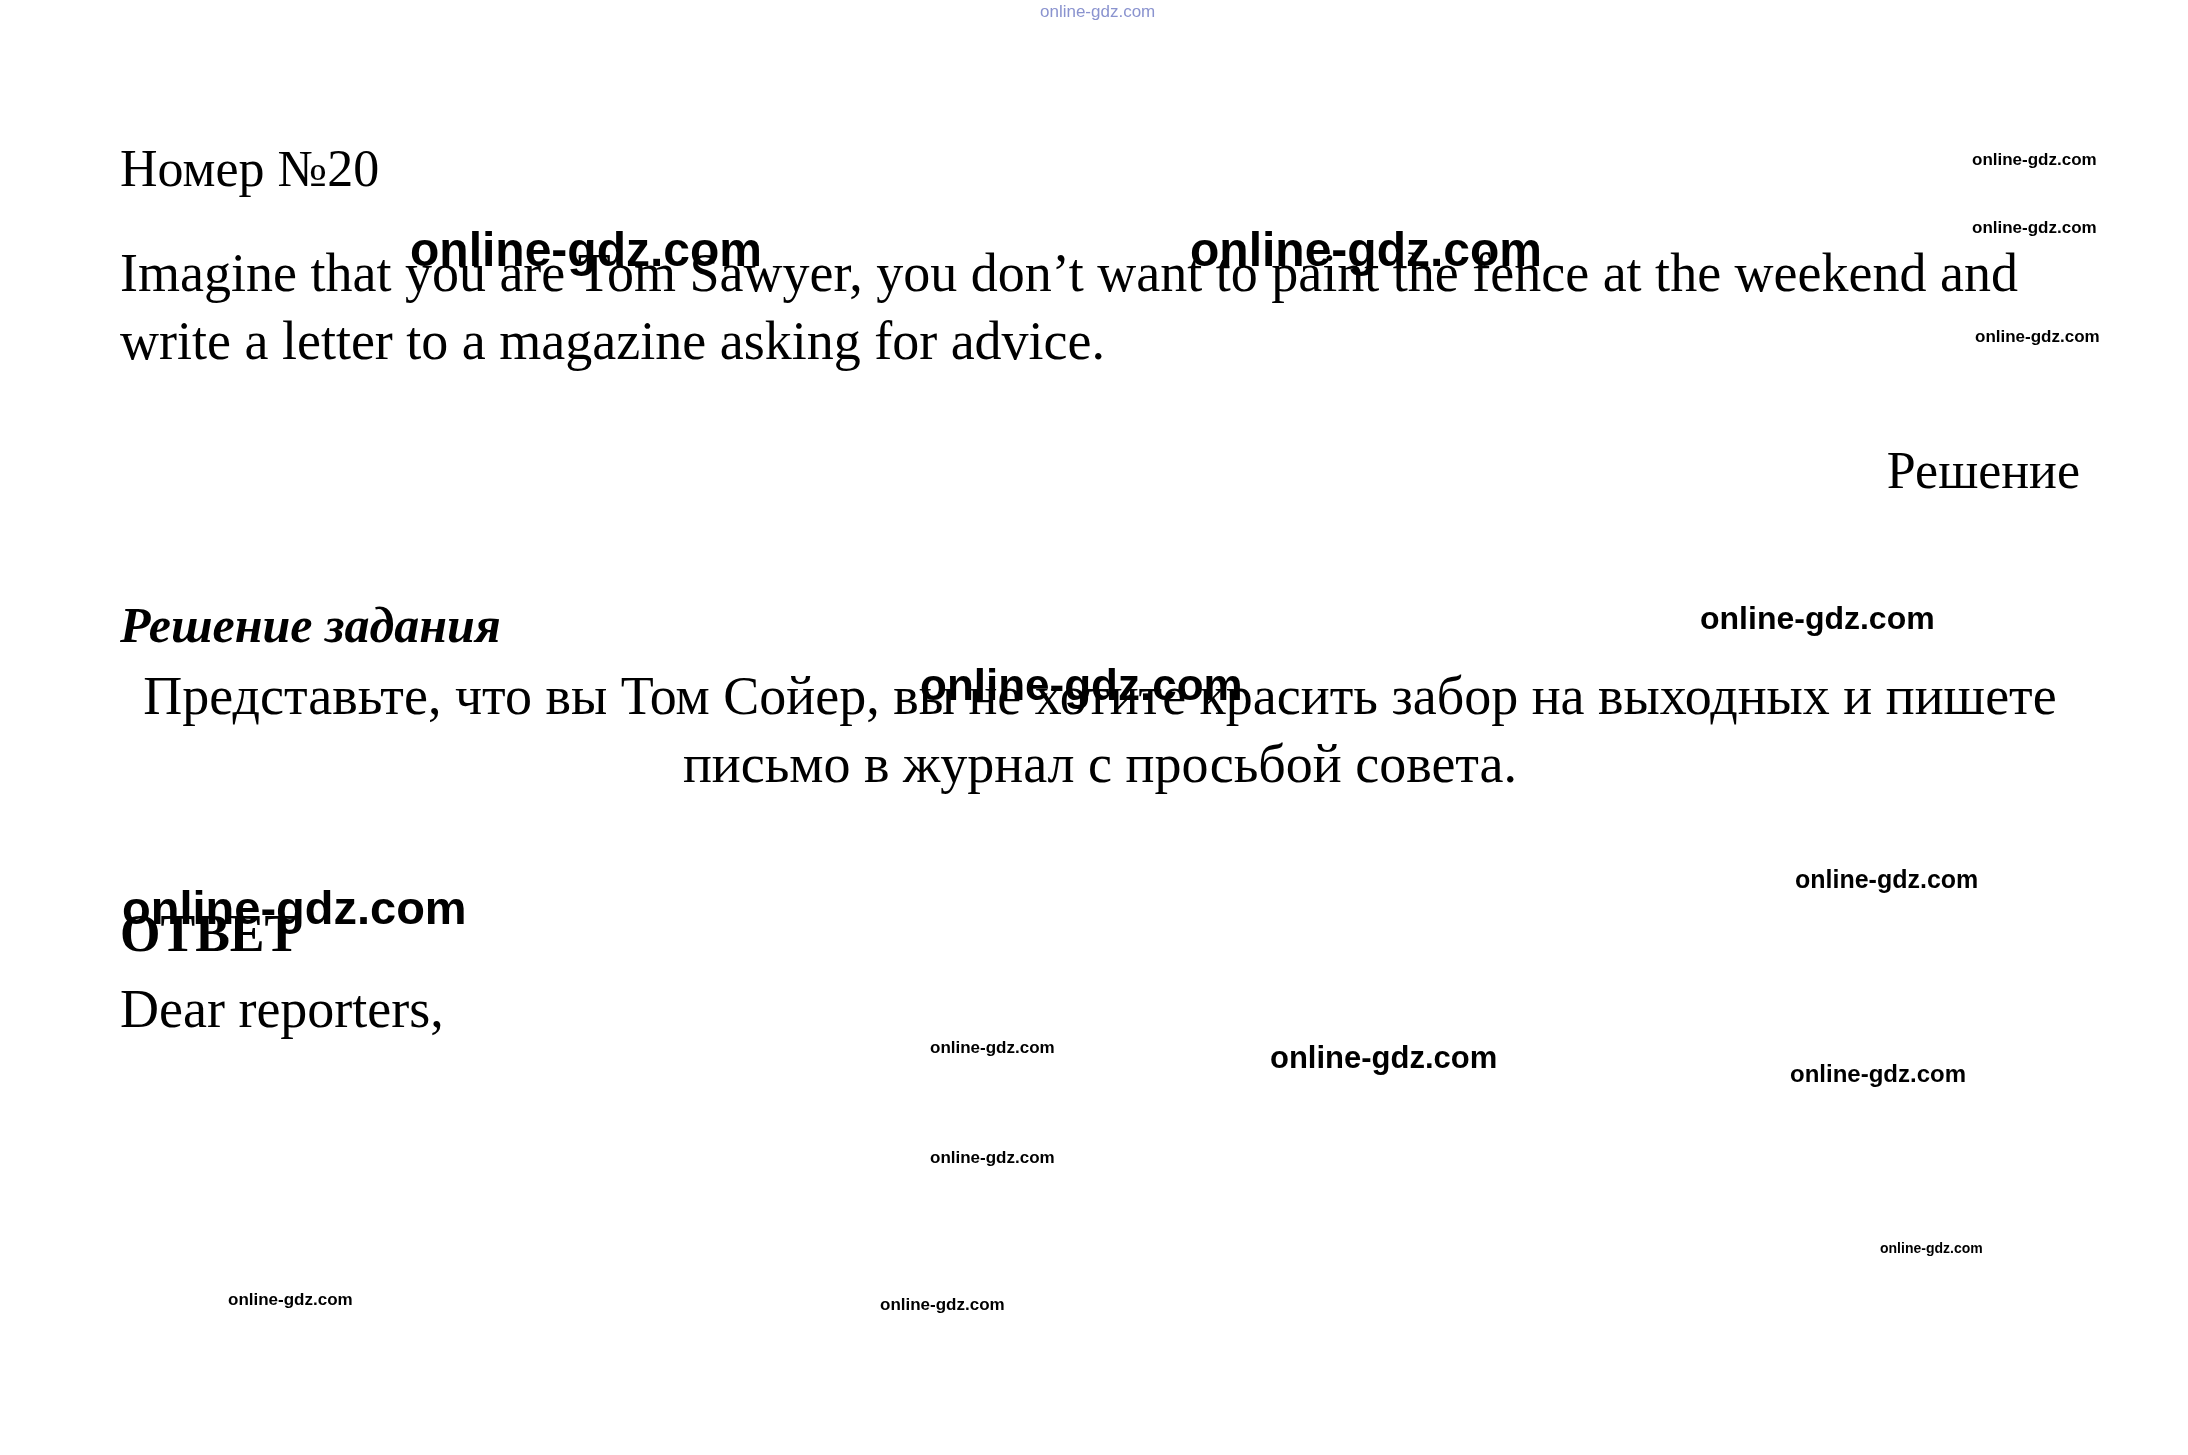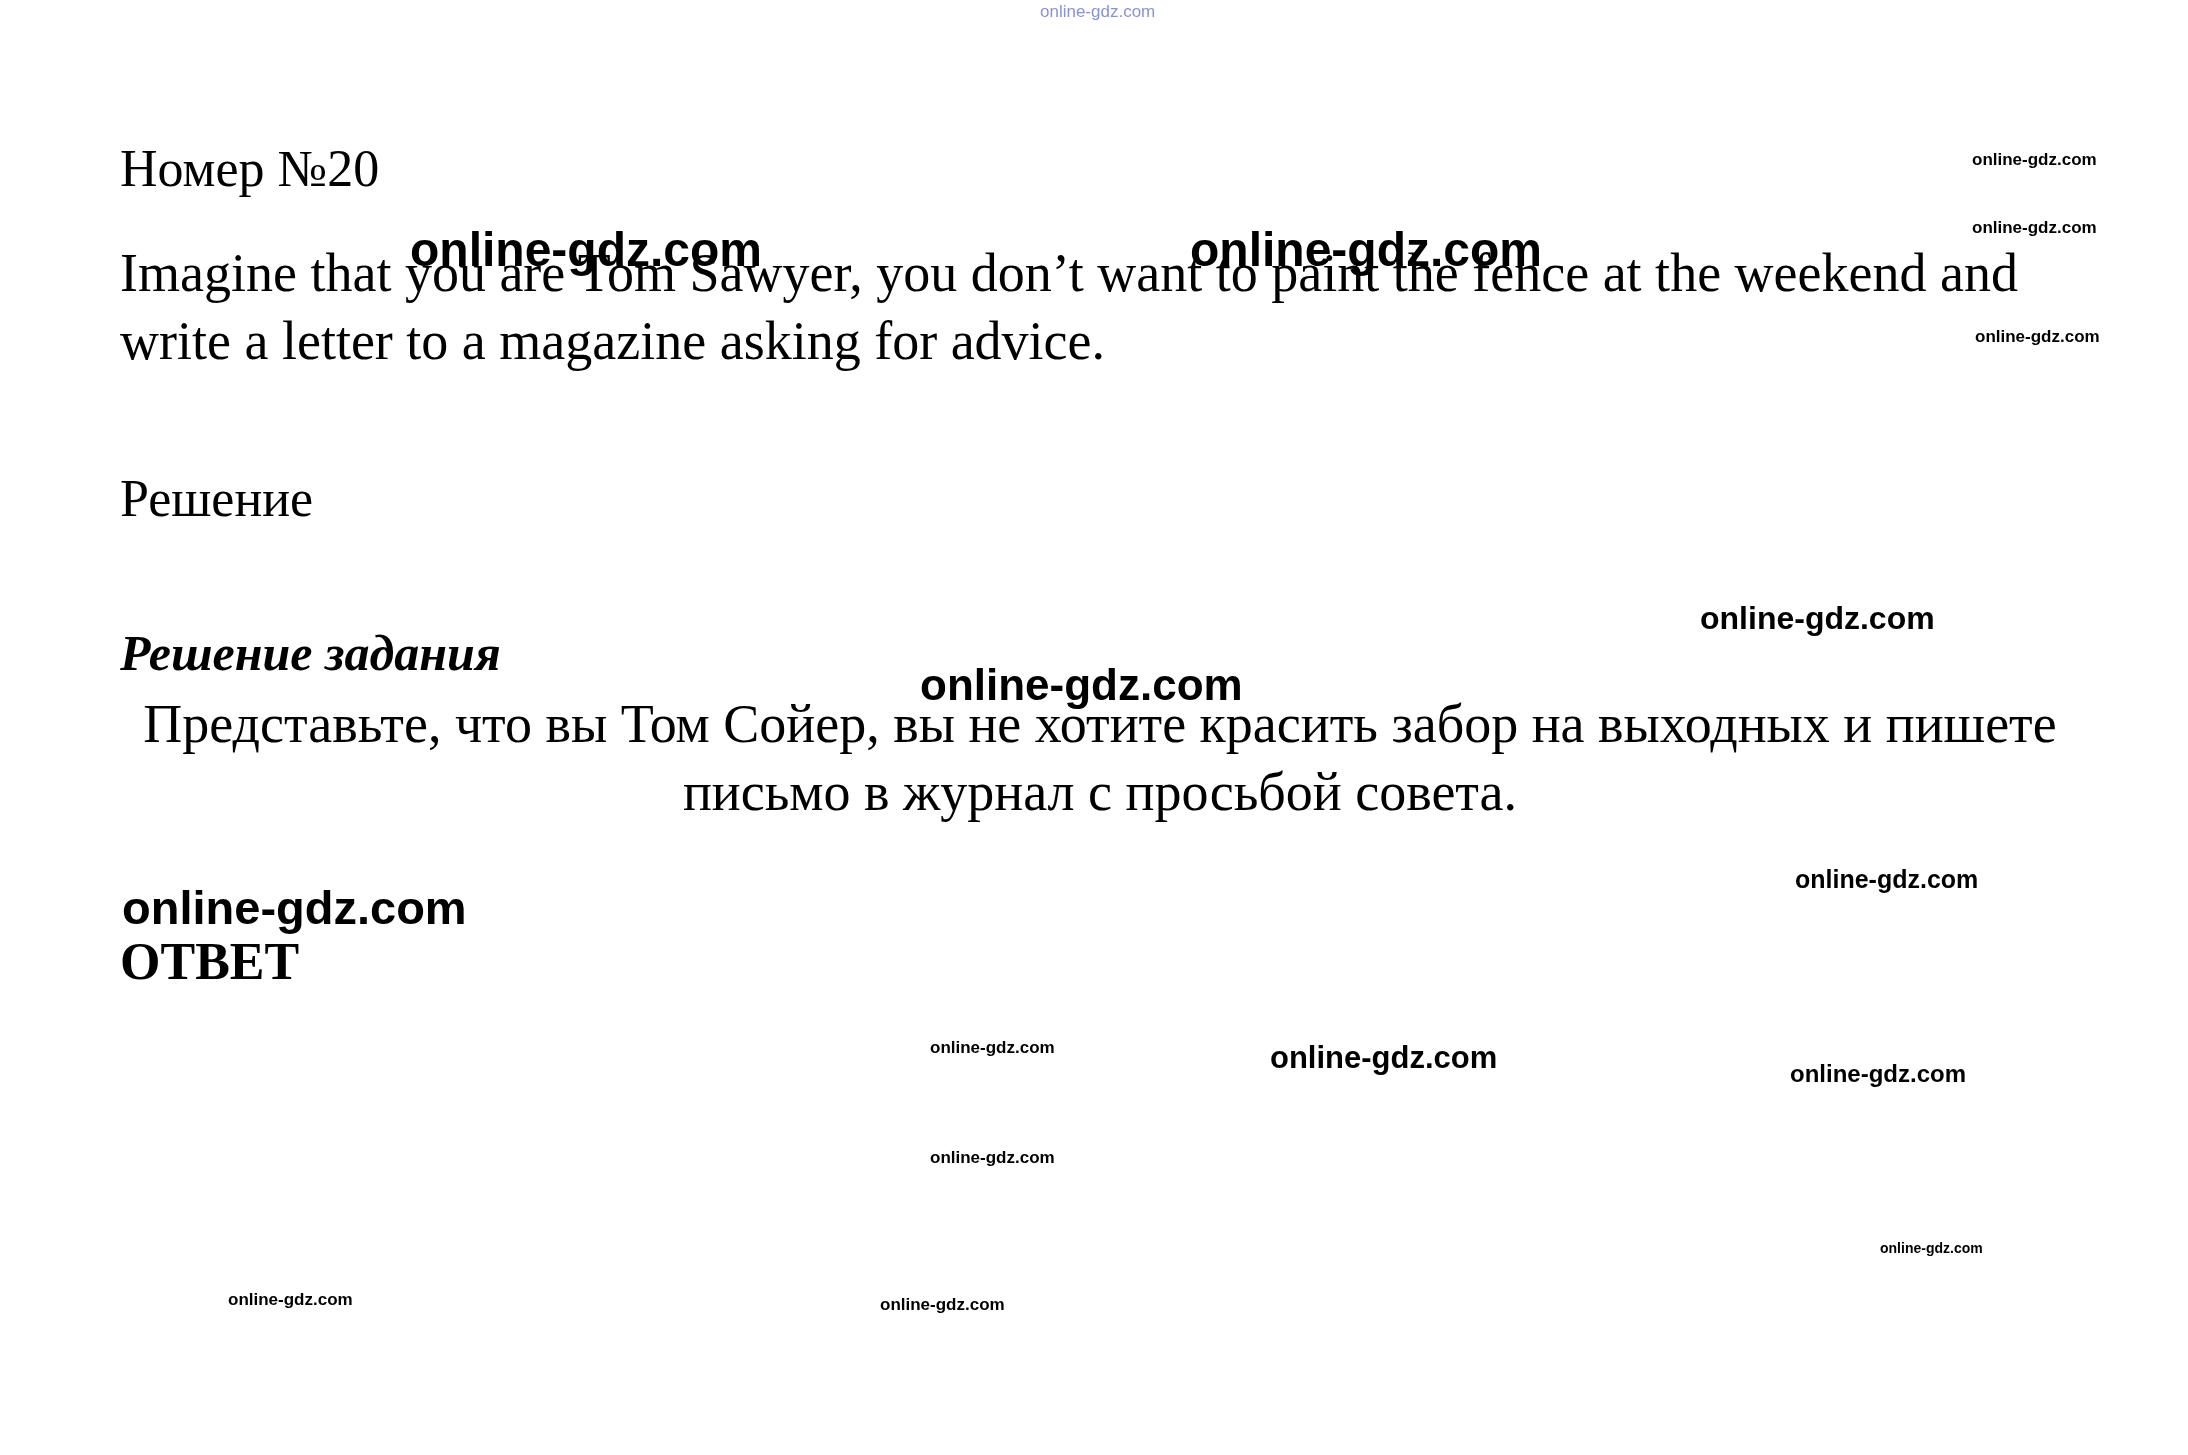--- a/index.html
+++ b/index.html
@@ -39,23 +39,23 @@
   }
 
   .task-text {
     font-size: 54px;
     line-height: 1.26;
     margin-top: 42px;
     font-family: Liberation Serif, serif;
   }
 
   .subtitle {
-    text-align: left;
+    text-align: right;
     font-size: 52px;
-    margin-top: 94px;
+    margin-top: 66px;
     font-family: "Liberation Serif", serif;
   }
 
   .section-label-italic {
     font-size: 50px;
     font-weight: bold;
     font-style: italic;
     margin-top: 96px;
     font-family: "Liberation Serif", serif;
   }
@@ -105,20 +105,21 @@
 
 <div class="page">
 
   <div class="doc">
     <div class="title">Номер №20</div>
     <div class="task-text">Imagine that you are Tom Sawyer, you don’t want to paint the fence at the weekend and write a letter to a magazine asking for advice.</div>
     <div class="subtitle">Решение</div>
     <div class="section-label-italic">Решение задания</div>
     <div class="translation-text">Представьте, что вы Том Сойер, вы не хотите красить забор на выходных и пишете письмо в журнал с просьбой совета.</div>
     <div class="answer-label">ОТВЕТ</div>
+    <div class="salutation">Dear reporters,</div>
   </div>
 
   <div id="watermark-layer">
       <div class="wm" style="left: 1040px; top: 2px; font-size: 17px; color: rgb(138, 147, 207); font-weight: normal;">online-gdz.com</div>
       <div class="wm" style="left: 1972px; top: 150px; font-size: 17px; color: rgb(0, 0, 0); font-weight: bold;">online-gdz.com</div>
       <div class="wm" style="left: 1972px; top: 218px; font-size: 17px; color: rgb(0, 0, 0); font-weight: bold;">online-gdz.com</div>
       <div class="wm" style="left: 410px; top: 222px; font-size: 48px; color: rgb(0, 0, 0); font-weight: bold;">online-gdz.com</div>
       <div class="wm" style="left: 1190px; top: 222px; font-size: 48px; color: rgb(0, 0, 0); font-weight: bold;">online-gdz.com</div>
       <div class="wm" style="left: 1975px; top: 327px; font-size: 17px; color: rgb(0, 0, 0); font-weight: bold;">online-gdz.com</div>
       <div class="wm" style="left: 1700px; top: 600px; font-size: 32px; color: rgb(0, 0, 0); font-weight: bold;">online-gdz.com</div>

